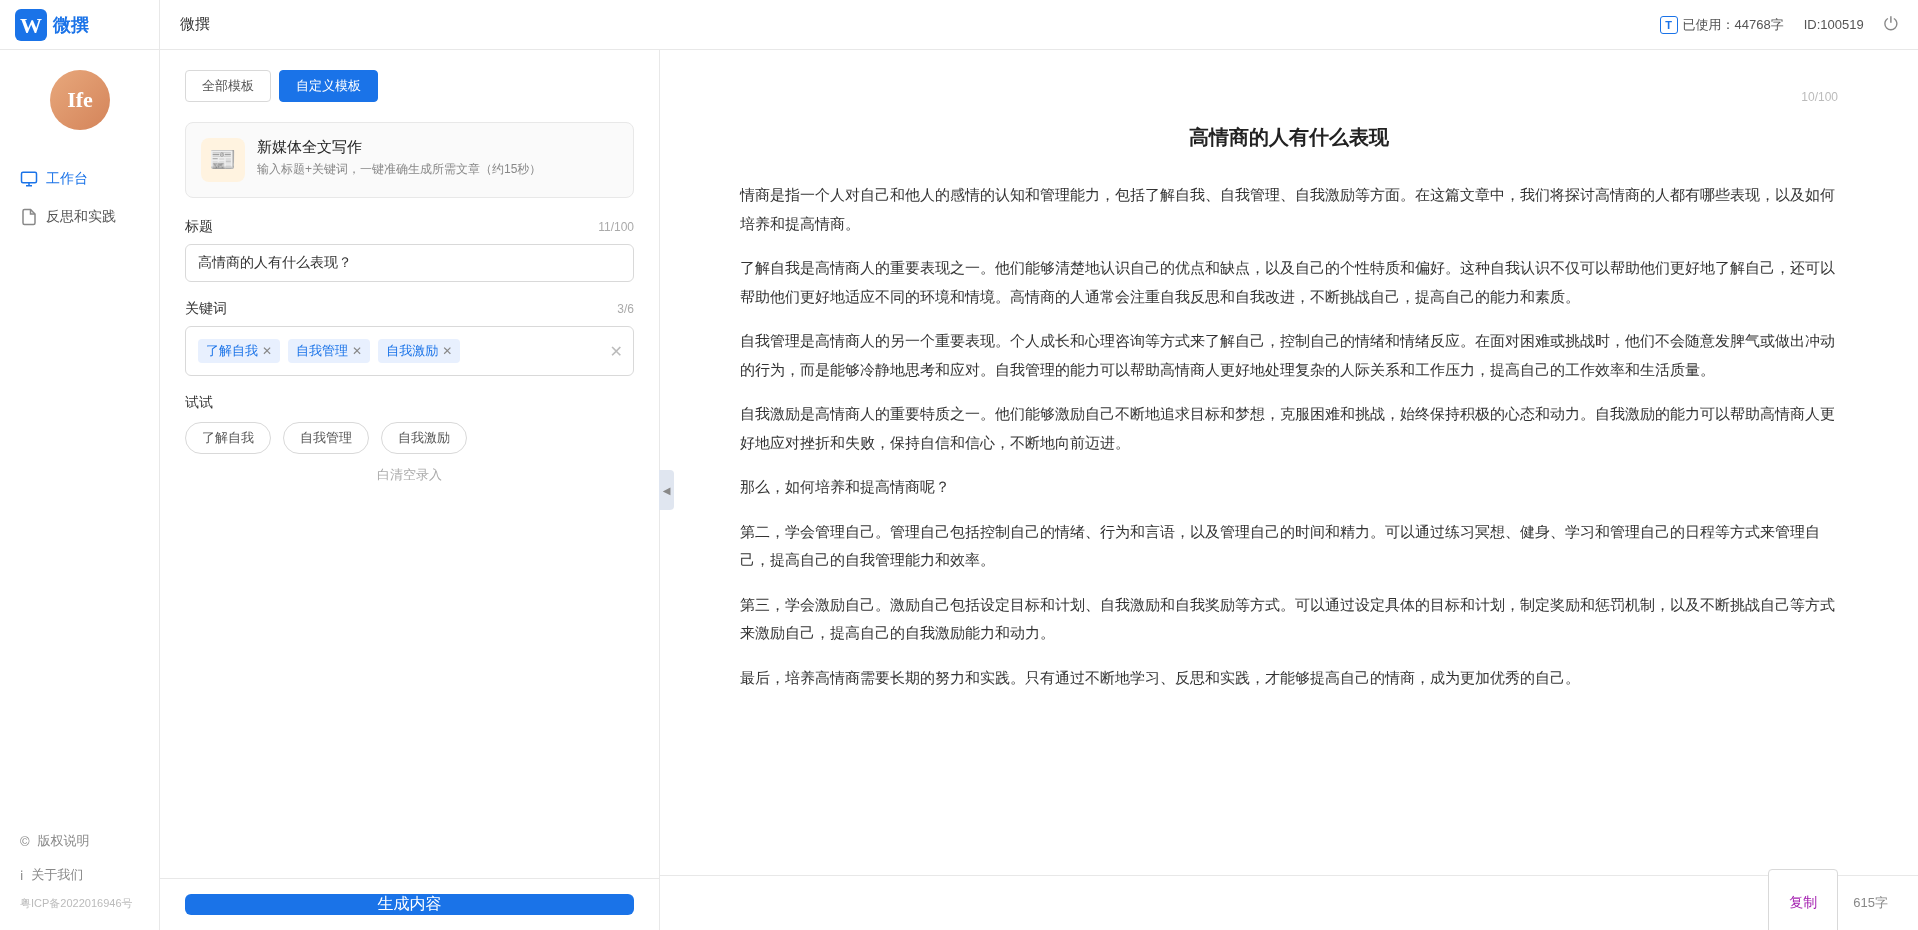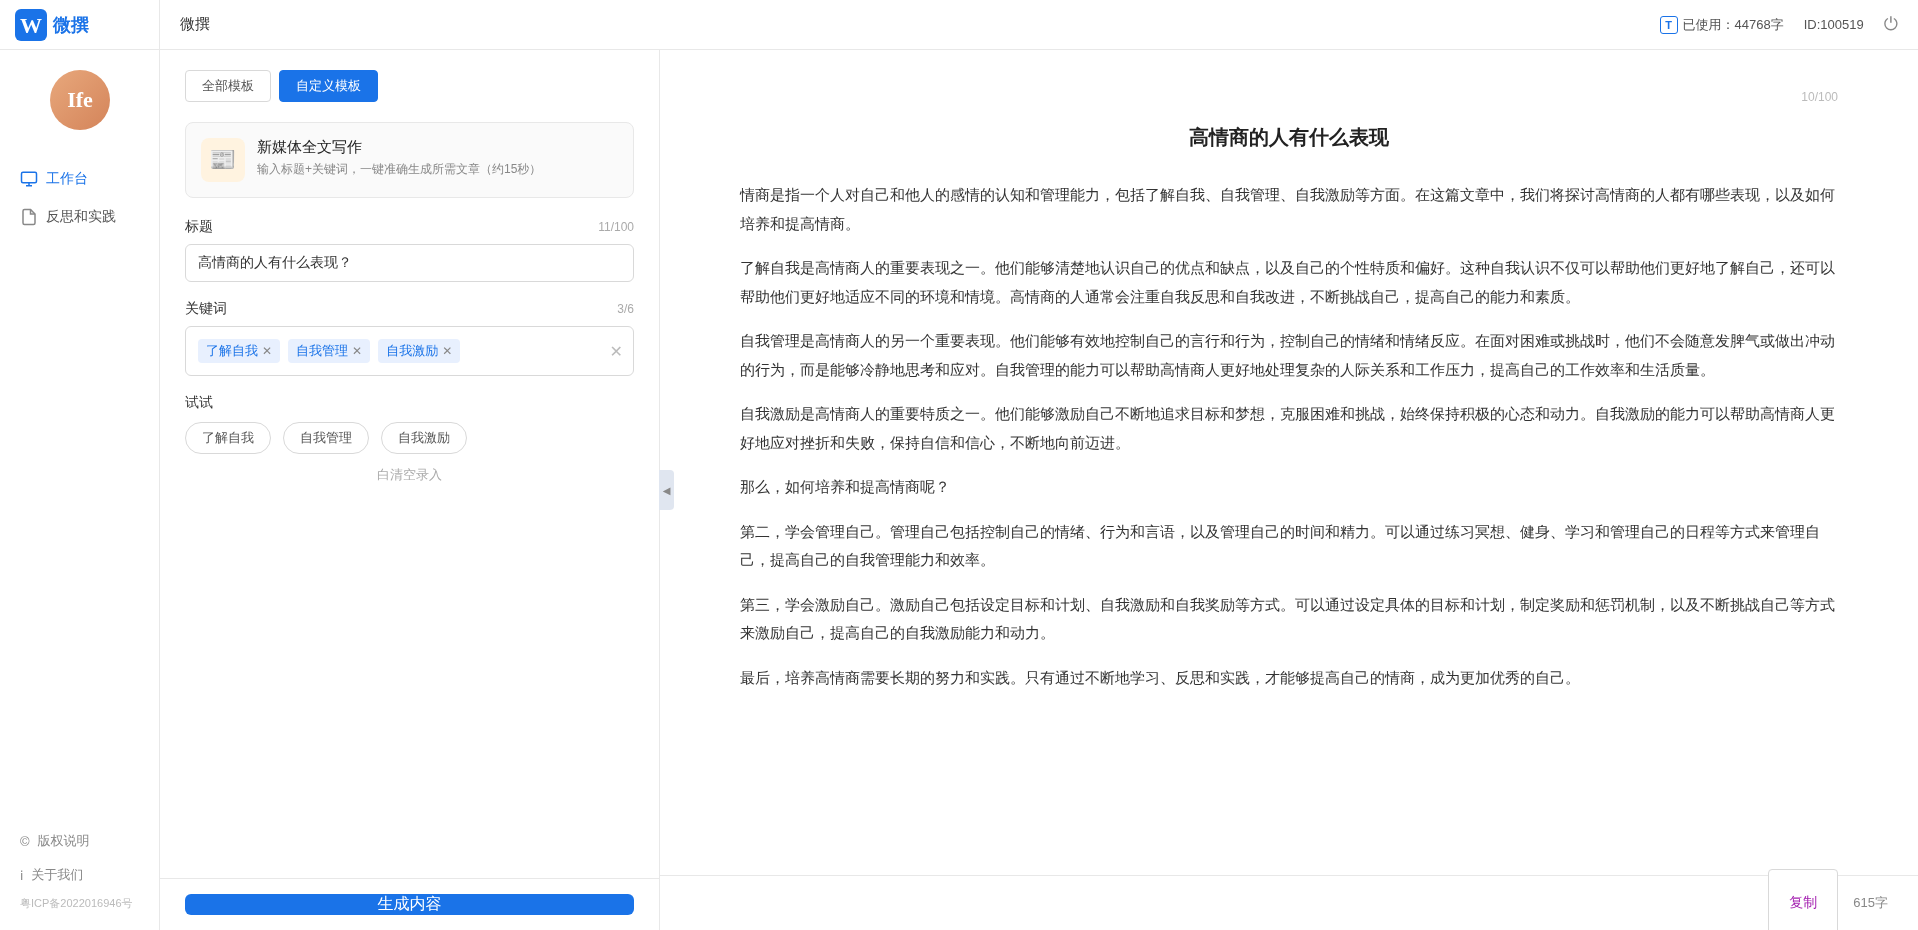--- a/index.html
+++ b/index.html
@@ -564,21 +564,21 @@
     </div>
   </div>
 
   <div class="right-panel">
     <div class="content-area">
       <div class="content-page-counter">10/100</div>
       <h1 class="article-title">高情商的人有什么表现</h1>
       <div class="article-body">
         <p>情商是指一个人对自己和他人的感情的认知和管理能力，包括了解自我、自我管理、自我激励等方面。在这篇文章中，我们将探讨高情商的人都有哪些表现，以及如何培养和提高情商。</p>
         <p>了解自我是高情商人的重要表现之一。他们能够清楚地认识自己的优点和缺点，以及自己的个性特质和偏好。这种自我认识不仅可以帮助他们更好地了解自己，还可以帮助他们更好地适应不同的环境和情境。高情商的人通常会注重自我反思和自我改进，不断挑战自己，提高自己的能力和素质。</p>
-        <p>自我管理是高情商人的另一个重要表现。他们能够有效地控制自己的言行和行为，控制自己的情绪和情绪反应。在面对困难或挑战时，他们不会随意发脾气或做出冲动的行为，而是能够冷静地思考和应对。自我管理的能力可以帮助高情商人更好地处理复杂的人际关系和工作压力，提高自己的工作效率和生活质量。</p>
+        <p>自我管理是高情商人的另一个重要表现。个人成长和心理咨询等方式来了解自己，控制自己的情绪和情绪反应。在面对困难或挑战时，他们不会随意发脾气或做出冲动的行为，而是能够冷静地思考和应对。自我管理的能力可以帮助高情商人更好地处理复杂的人际关系和工作压力，提高自己的工作效率和生活质量。</p>
         <p>自我激励是高情商人的重要特质之一。他们能够激励自己不断地追求目标和梦想，克服困难和挑战，始终保持积极的心态和动力。自我激励的能力可以帮助高情商人更好地应对挫折和失败，保持自信和信心，不断地向前迈进。</p>
         <p>那么，如何培养和提高情商呢？</p>
         <p>第二，学会管理自己。管理自己包括控制自己的情绪、行为和言语，以及管理自己的时间和精力。可以通过练习冥想、健身、学习和管理自己的日程等方式来管理自己，提高自己的自我管理能力和效率。</p>
         <p>第三，学会激励自己。激励自己包括设定目标和计划、自我激励和自我奖励等方式。可以通过设定具体的目标和计划，制定奖励和惩罚机制，以及不断挑战自己等方式来激励自己，提高自己的自我激励能力和动力。</p>
         <p>最后，培养高情商需要长期的努力和实践。只有通过不断地学习、反思和实践，才能够提高自己的情商，成为更加优秀的自己。</p>
       </div>
     </div>
 
     <div class="content-bottom-bar">
       <button class="copy-btn">复制</button>

